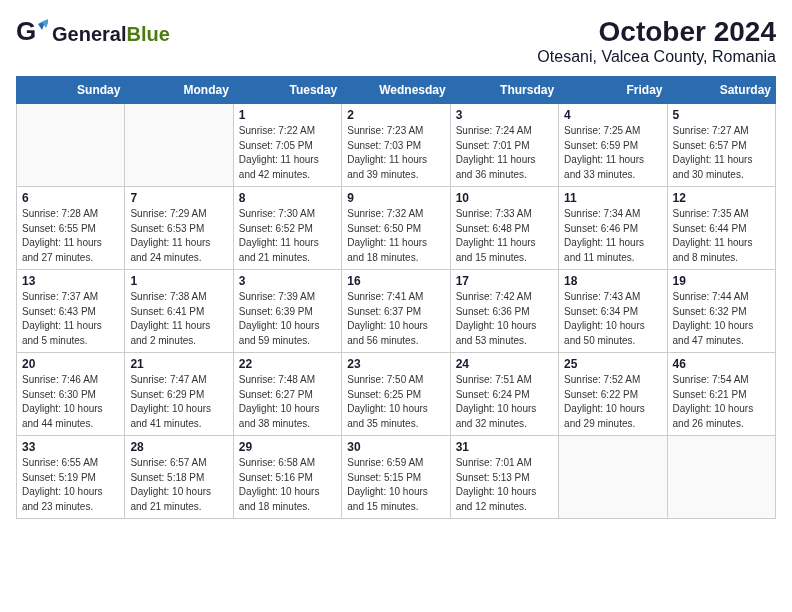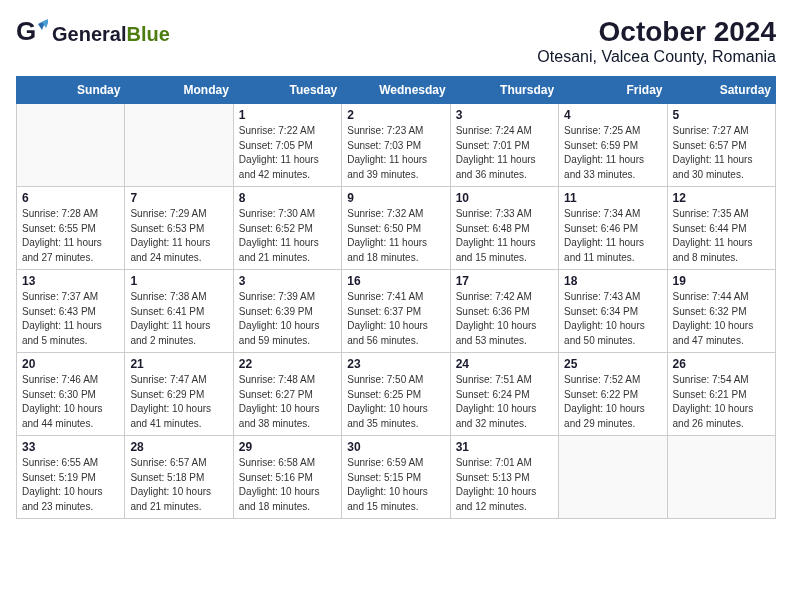--- a/index.html
+++ b/index.html
@@ -217,21 +217,21 @@
         </td>
         <td>
           <div class="day-num">24</div>
           <div class="day-info">Sunrise: 7:51 AM<br>Sunset: 6:24 PM<br>Daylight: 10 hours and 32 minutes.</div>
         </td>
         <td>
           <div class="day-num">25</div>
           <div class="day-info">Sunrise: 7:52 AM<br>Sunset: 6:22 PM<br>Daylight: 10 hours and 29 minutes.</div>
         </td>
         <td>
-          <div class="day-num">26</div>
+          <div class="day-num">46</div>
           <div class="day-info">Sunrise: 7:54 AM<br>Sunset: 6:21 PM<br>Daylight: 10 hours and 26 minutes.</div>
         </td>
       </tr>
       <tr>
         <td>
           <div class="day-num">33</div>
           <div class="day-info">Sunrise: 6:55 AM<br>Sunset: 5:19 PM<br>Daylight: 10 hours and 23 minutes.</div>
         </td>
         <td>
           <div class="day-num">28</div>

